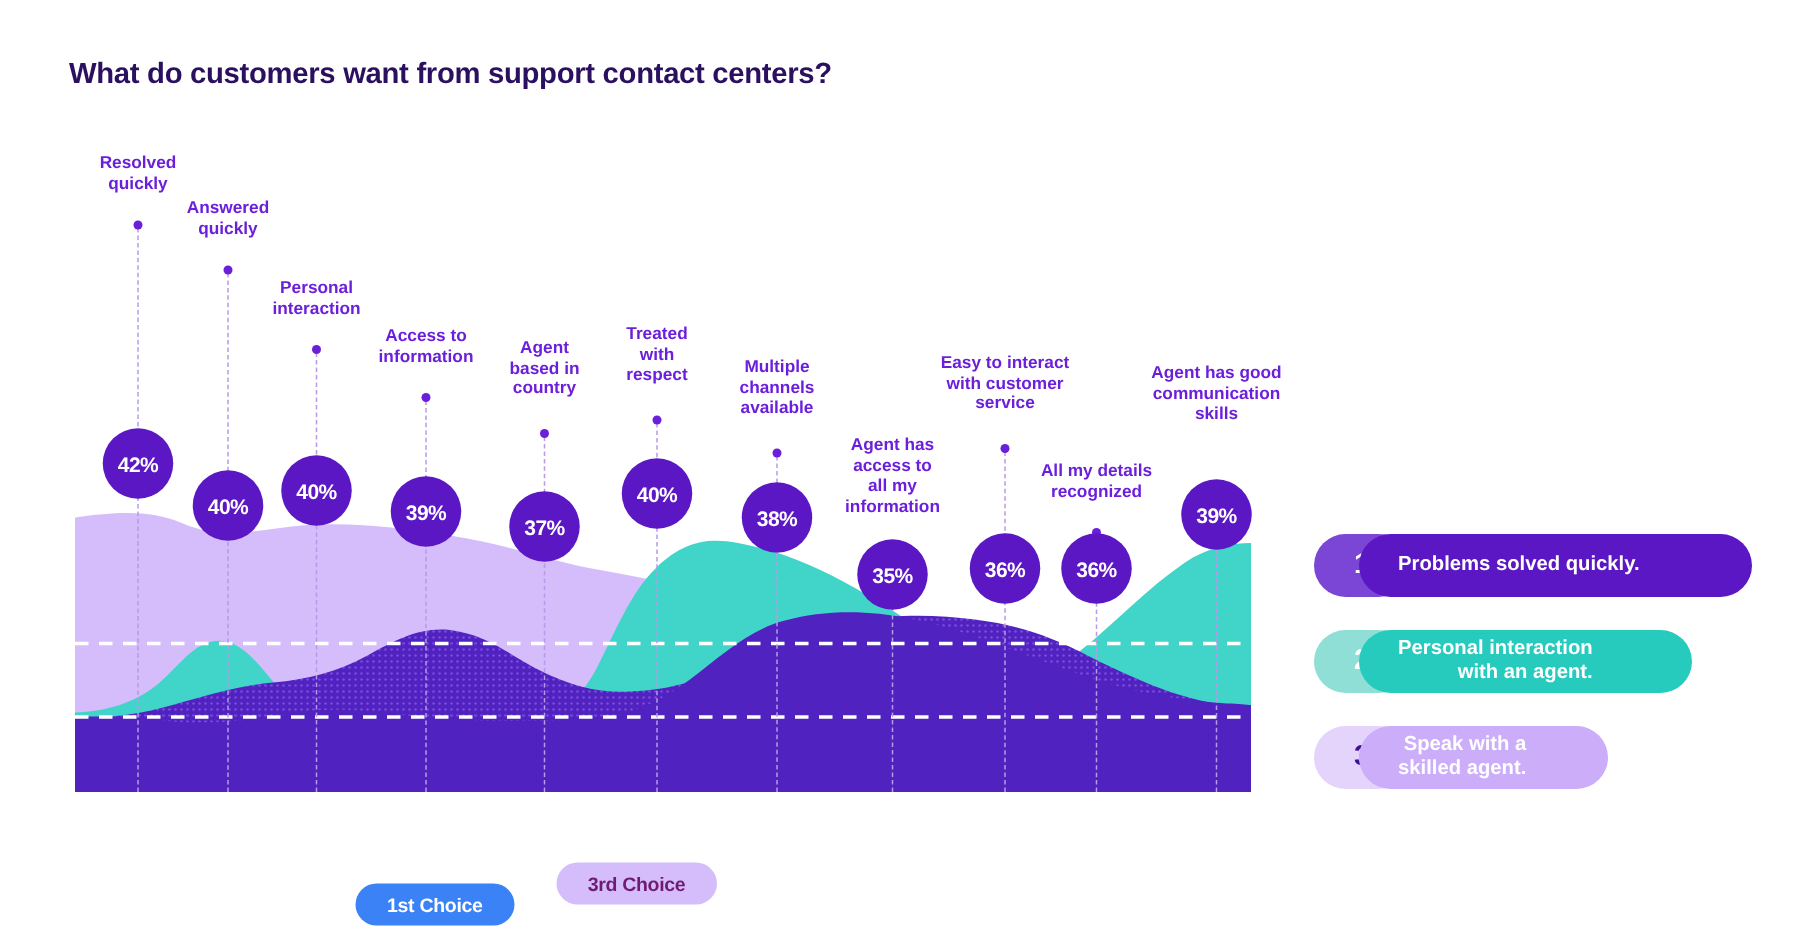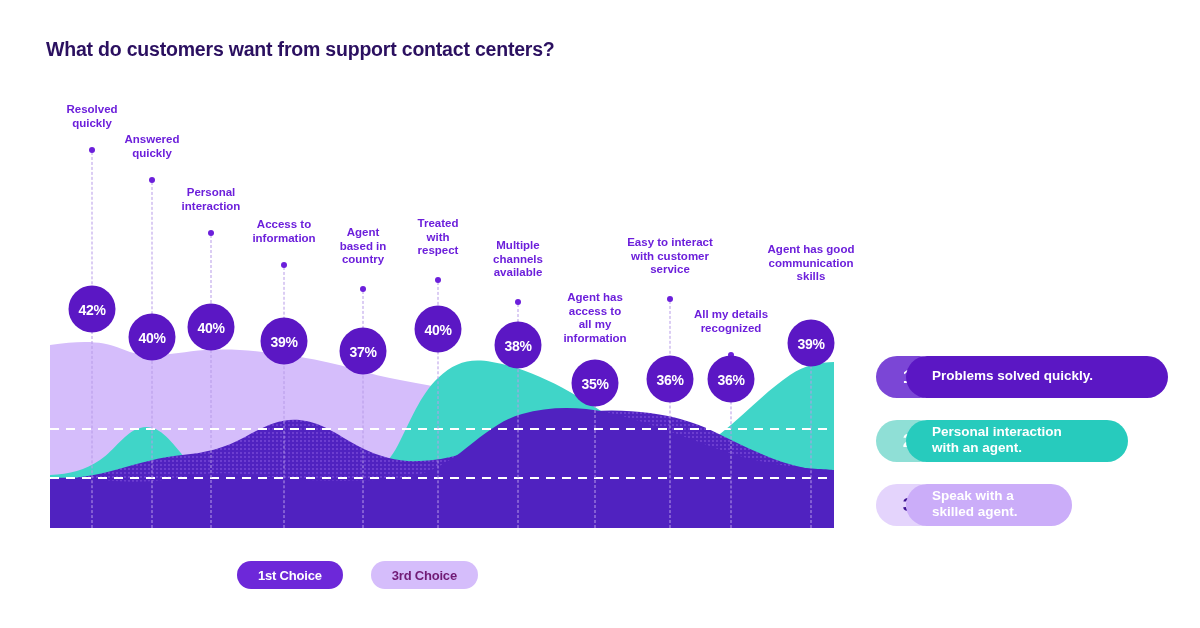--- a/index.html
+++ b/index.html
@@ -81,20 +81,21 @@
   }
   .rank-body{
     border-radius:25px;
     display:flex;align-items:center;
     padding:0 22px 3px 26px;
     margin-left:-34px;
     font-size:13.5px;font-weight:bold;
     line-height:16px;
     white-space:pre-line;
     color:#ffffff;
+    text-align:right;
   }
 </style>
 </head>
 <body>
 
 <div id="page-title">What do customers want from support contact centers?</div>
 
 <div id="chart-area">
   <svg id="chart-svg" width="880" height="560">
     <defs>
@@ -231,21 +232,21 @@
     <div class="bubble" style="left: 731px; top: 379px; width: 47px; height: 47px; background: rgb(91, 23, 196);">36%</div>
     <div class="callout-label" style="left: 811px; top: 243px;">Agent has good
 communication
 skills</div>
     <div class="callout-stem" style="left: 811px; top: 326px; height: 202px;"></div>
     <div class="callout-dot" style="left: 811px; top: 321px;"></div>
     <div class="bubble" style="left: 811px; top: 343px; width: 47px; height: 47px; background: rgb(91, 23, 196);">39%</div>
   </div>
 
 <div id="bottom-legend">
-    <div class="pill" style="background: #6d28d9; color: rgb(255, 255, 255);">1st Choice</div>
+    <div class="pill" style="background: #3b82f6; color: rgb(255, 255, 255); margin-top: 28px;">1st Choice</div>
     <div class="pill" style="background: rgb(213, 189, 251); color: #701a75;">3rd Choice</div>
   </div>
 
 <div id="rank-legend">
     <div class="rank-card" style="width: 292px;">
       <div class="rank-num" style="background: rgb(123, 70, 214); color: rgb(255, 255, 255);">1</div>
       <div class="rank-body" style="background: rgb(91, 23, 196); width: 258px;">Problems solved quickly.</div>
     </div>
     <div class="rank-card" style="width: 252px;">
       <div class="rank-num" style="background: rgb(143, 223, 214); color: rgb(255, 255, 255);">2</div>

